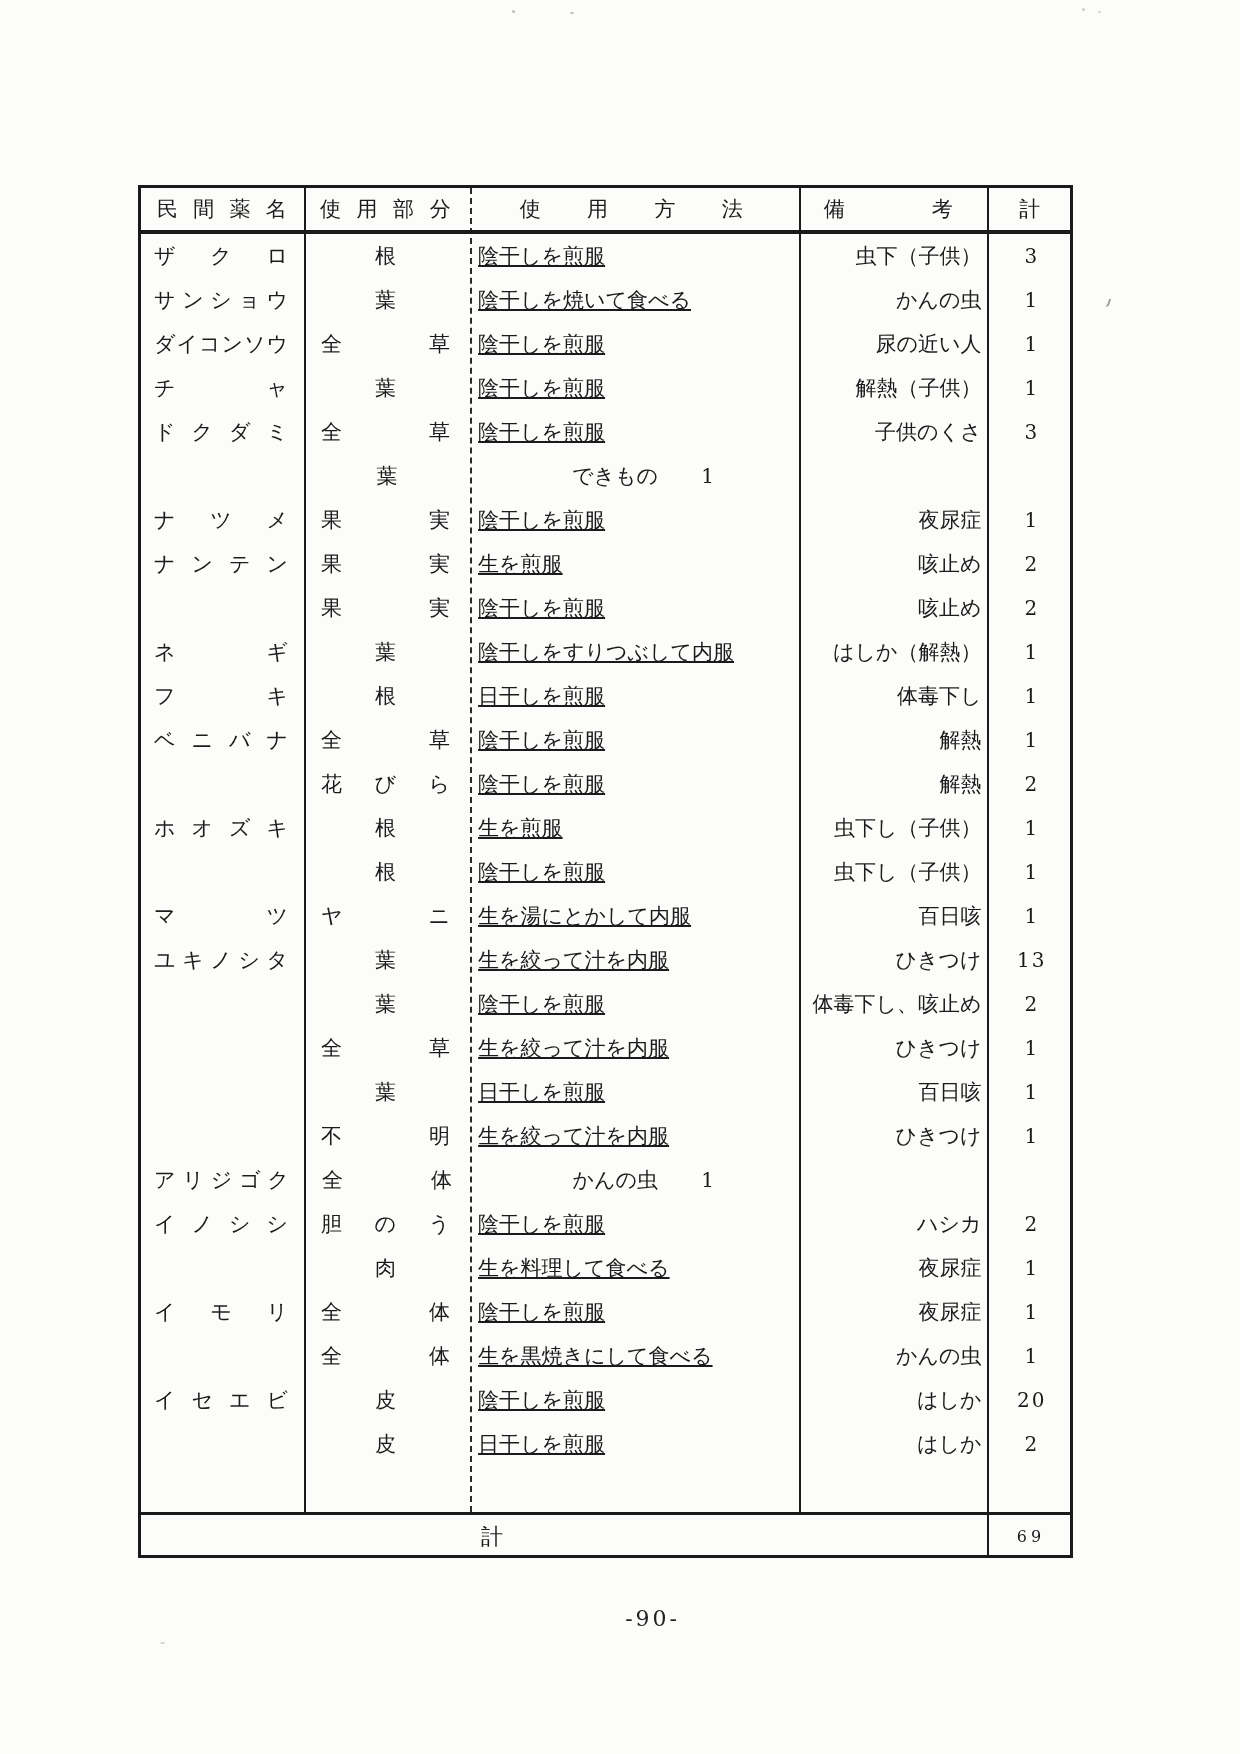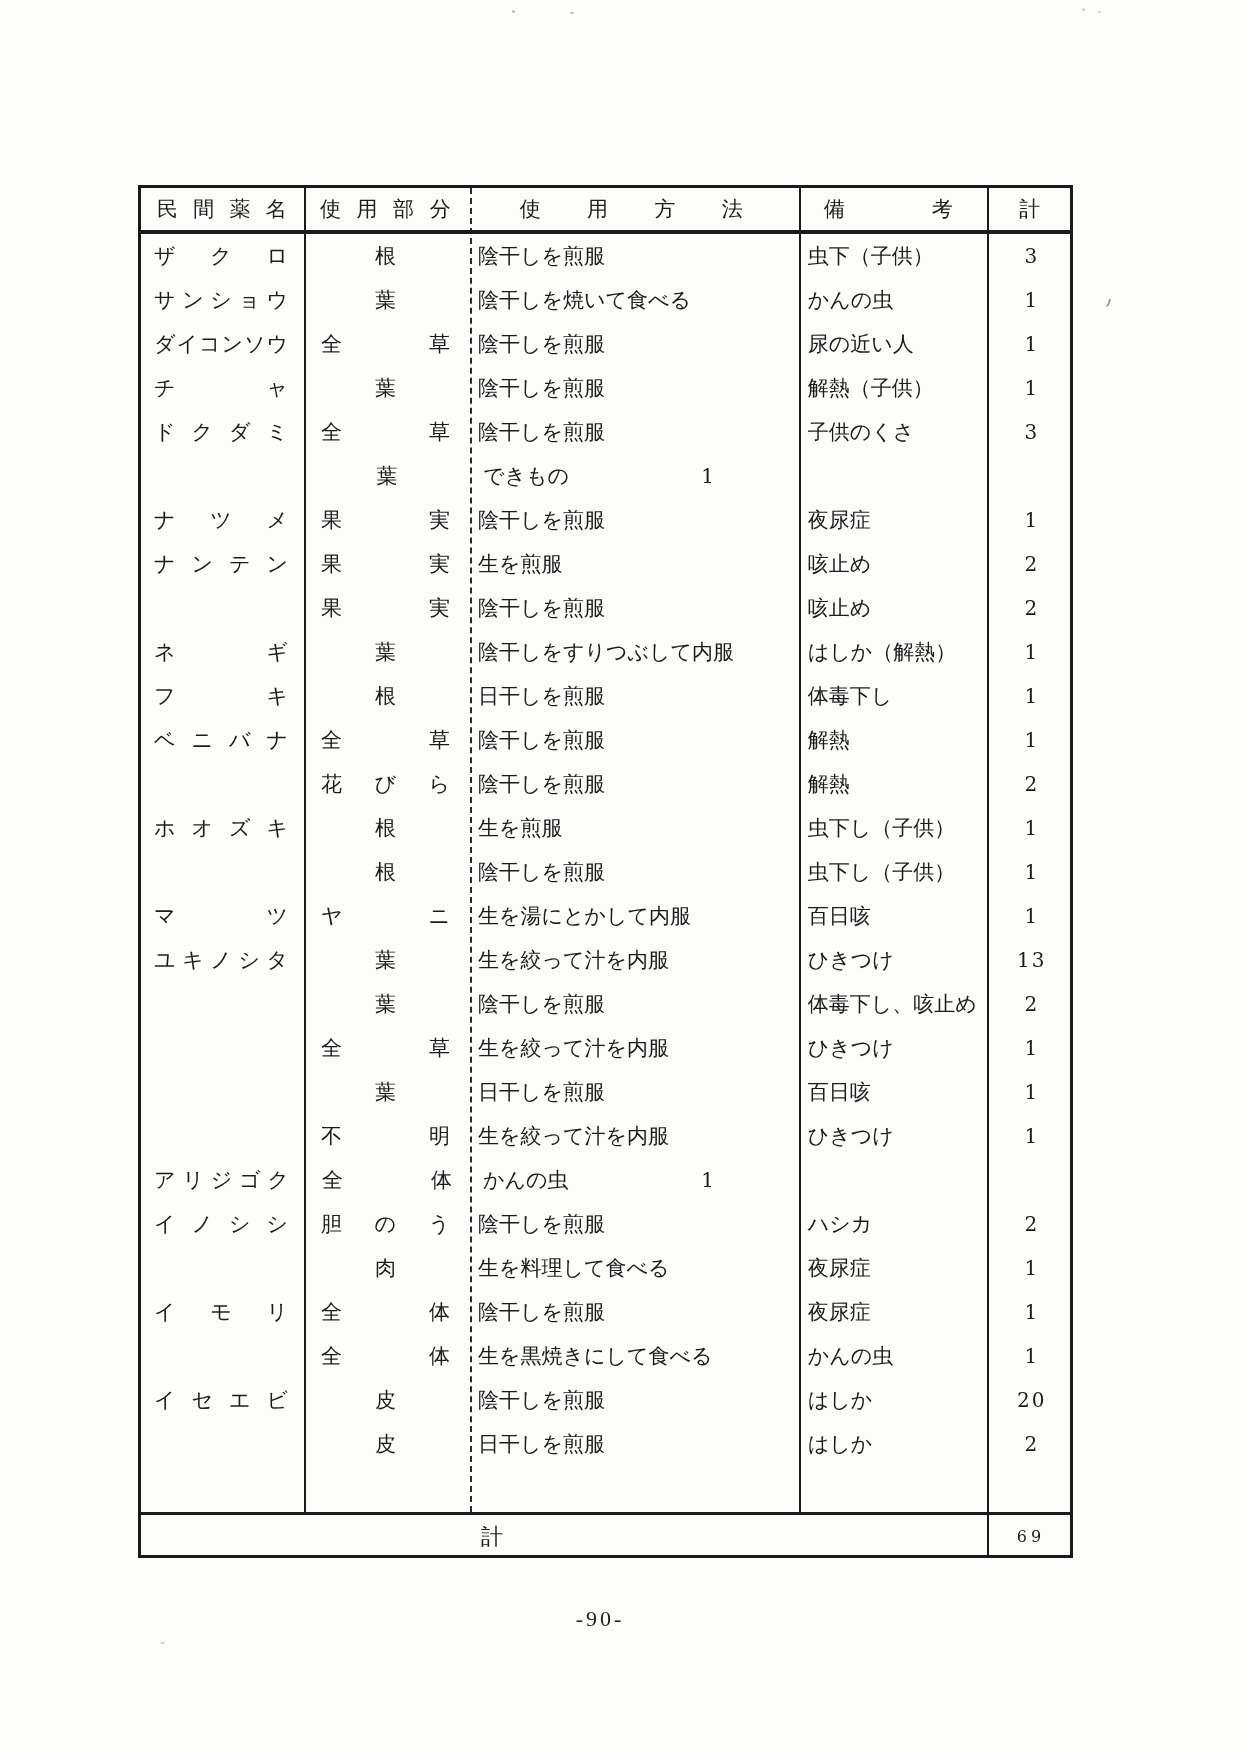--- a/index.html
+++ b/index.html
@@ -34,35 +34,35 @@
   .hcell.c-method{width:329px;padding:0 52px;}
   .hcell.c-remarks{width:188px;padding:0 29px;}
   .hcell.c-count{width:89px;justify-content:center;padding-left:8px;}
 
   
   .body-rows{position:absolute;left:0;top:46px;right:0;height:1232px;display:flex;flex-direction:column;}
   .row{height:44px;display:flex;align-items:center;font-size:21px;}
   .cell{box-sizing:border-box;height:100%;display:flex;align-items:center;}
   .cell.c-name{width:163px;padding:0 15px 0 13px;}
   .cell.c-part{width:166px;padding:0 18px;}
-  .cell.c-method{width:329px;padding-left:10px;}
-  .cell.c-remarks{width:188px;padding-left:13px;}
+  .cell.c-method{width:329px;padding-left:10px;text-decoration:underline;}
+  .cell.c-remarks{width:188px;padding-left:13px;justify-content:flex-end;}
   .cell.c-count{width:89px;justify-content:center;padding-left:12px;font-size:20px;letter-spacing:2px;}
 
   
   .spread{flex:1;display:flex;justify-content:space-between;}
   .spread.single{justify-content:center;}
 
   
   .total-row{position:absolute;left:0;right:0;top:1327px;height:43px;display:flex;align-items:center;}
   .total-label{width:846px;box-sizing:border-box;padding-left:340px;font-size:22px;}
   .total-value{width:89px;box-sizing:border-box;text-align:center;padding-left:10px;font-size:16px;letter-spacing:4px;}
 
   
-  .page-number{position:absolute;left:520px;top:1606px;width:160px;text-align:center;font-size:22px;letter-spacing:3px;color:#222;font-family:Liberation Serif, serif;}
+  .page-number{position:absolute;left:520px;top:1606px;width:160px;text-align:right;font-size:22px;letter-spacing:3px;color:#222;}
 
   
   .speck{position:absolute;background:#8a8a8a;border-radius:50%;opacity:.55;}
   .s1{left:512px;top:10px;width:3px;height:3px;}
   .s2{left:570px;top:12px;width:4px;height:2px;}
   .s3{left:1082px;top:8px;width:3px;height:3px;opacity:.4;}
   .s4{left:1098px;top:11px;width:3px;height:2px;opacity:.4;}
   .s5{left:160px;top:1642px;width:5px;height:2px;opacity:.35;}
   .s6{left:1030px;top:258px;width:3px;height:2px;opacity:.35;}
   .comma-mark{position:absolute;left:1104px;top:298px;width:4px;height:9px;border-right:2px solid #555;border-radius:0 0 4px 0;transform:rotate(18deg);opacity:.6;}

